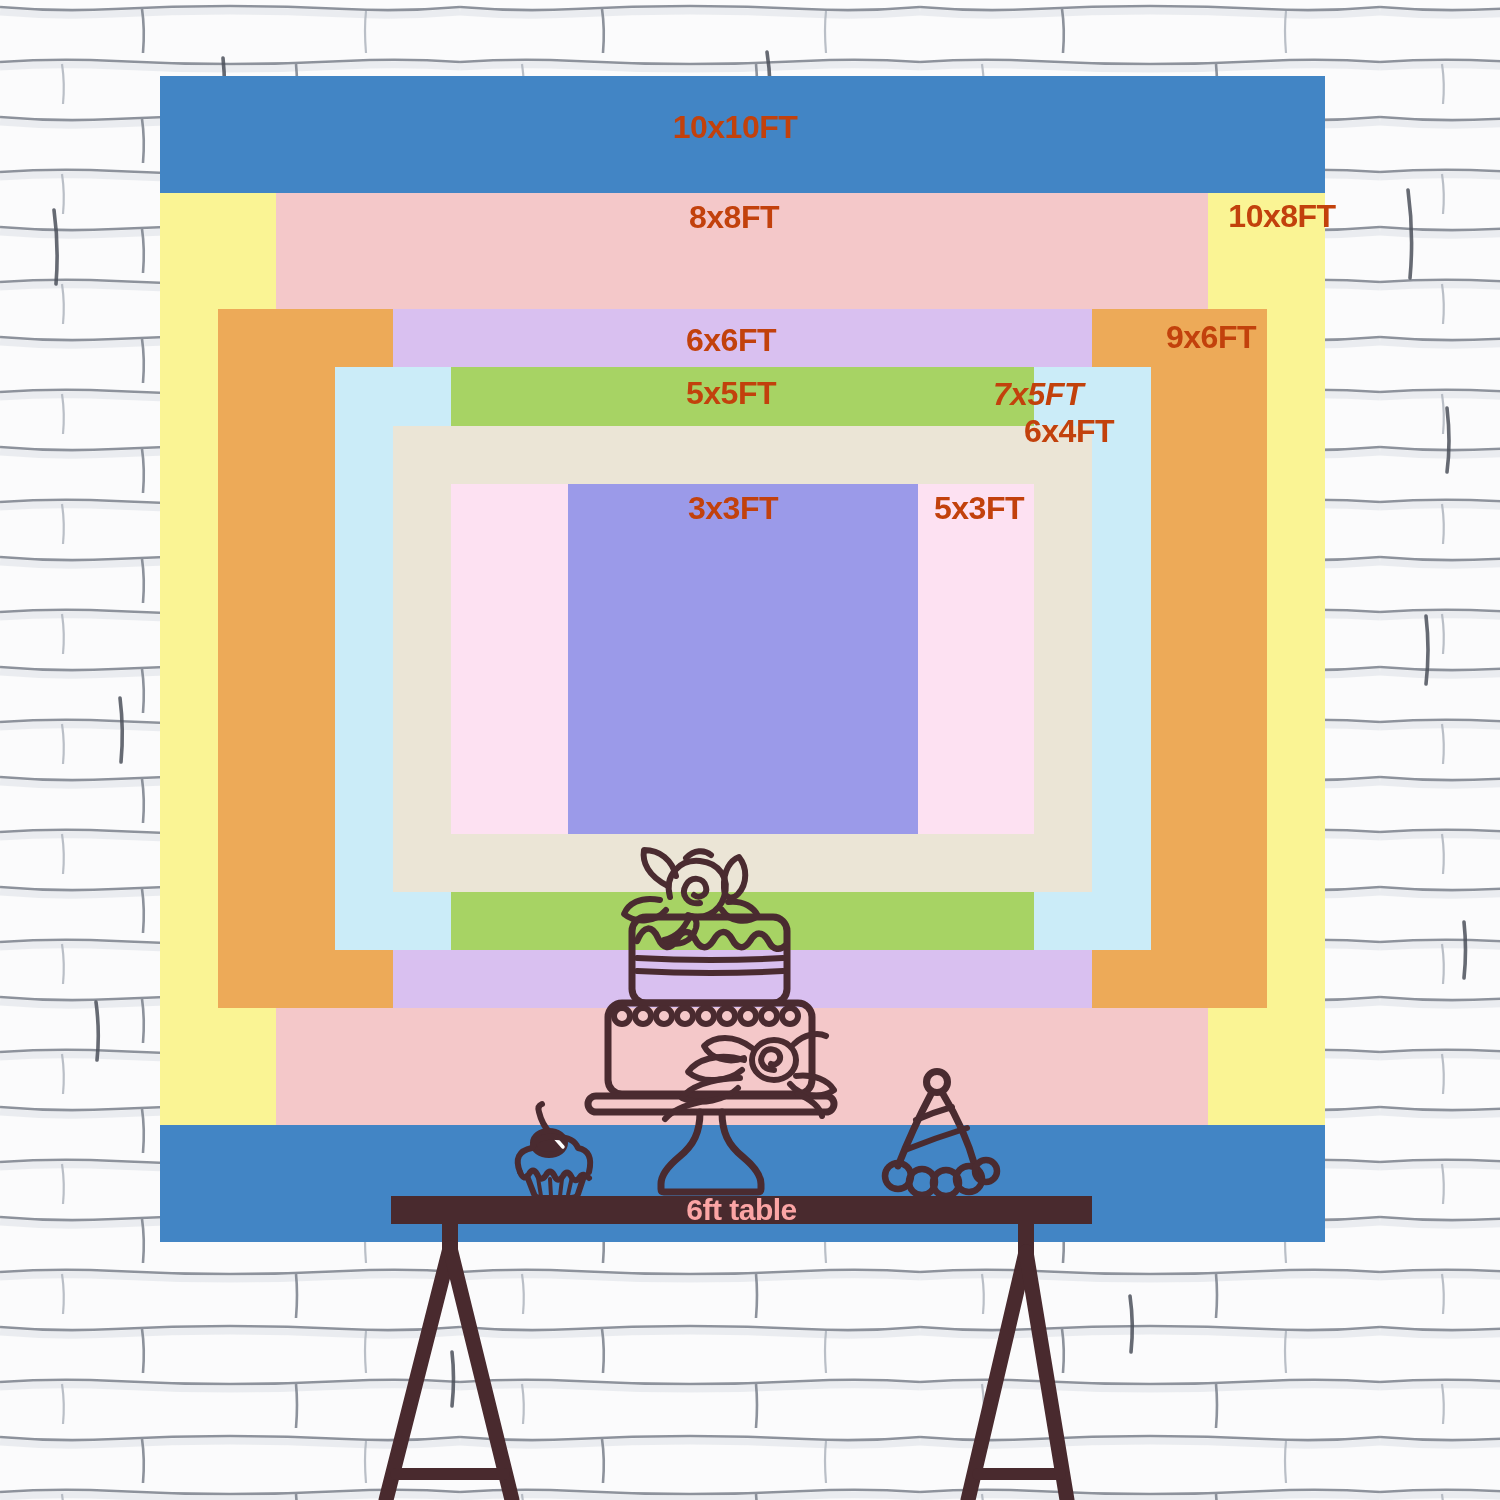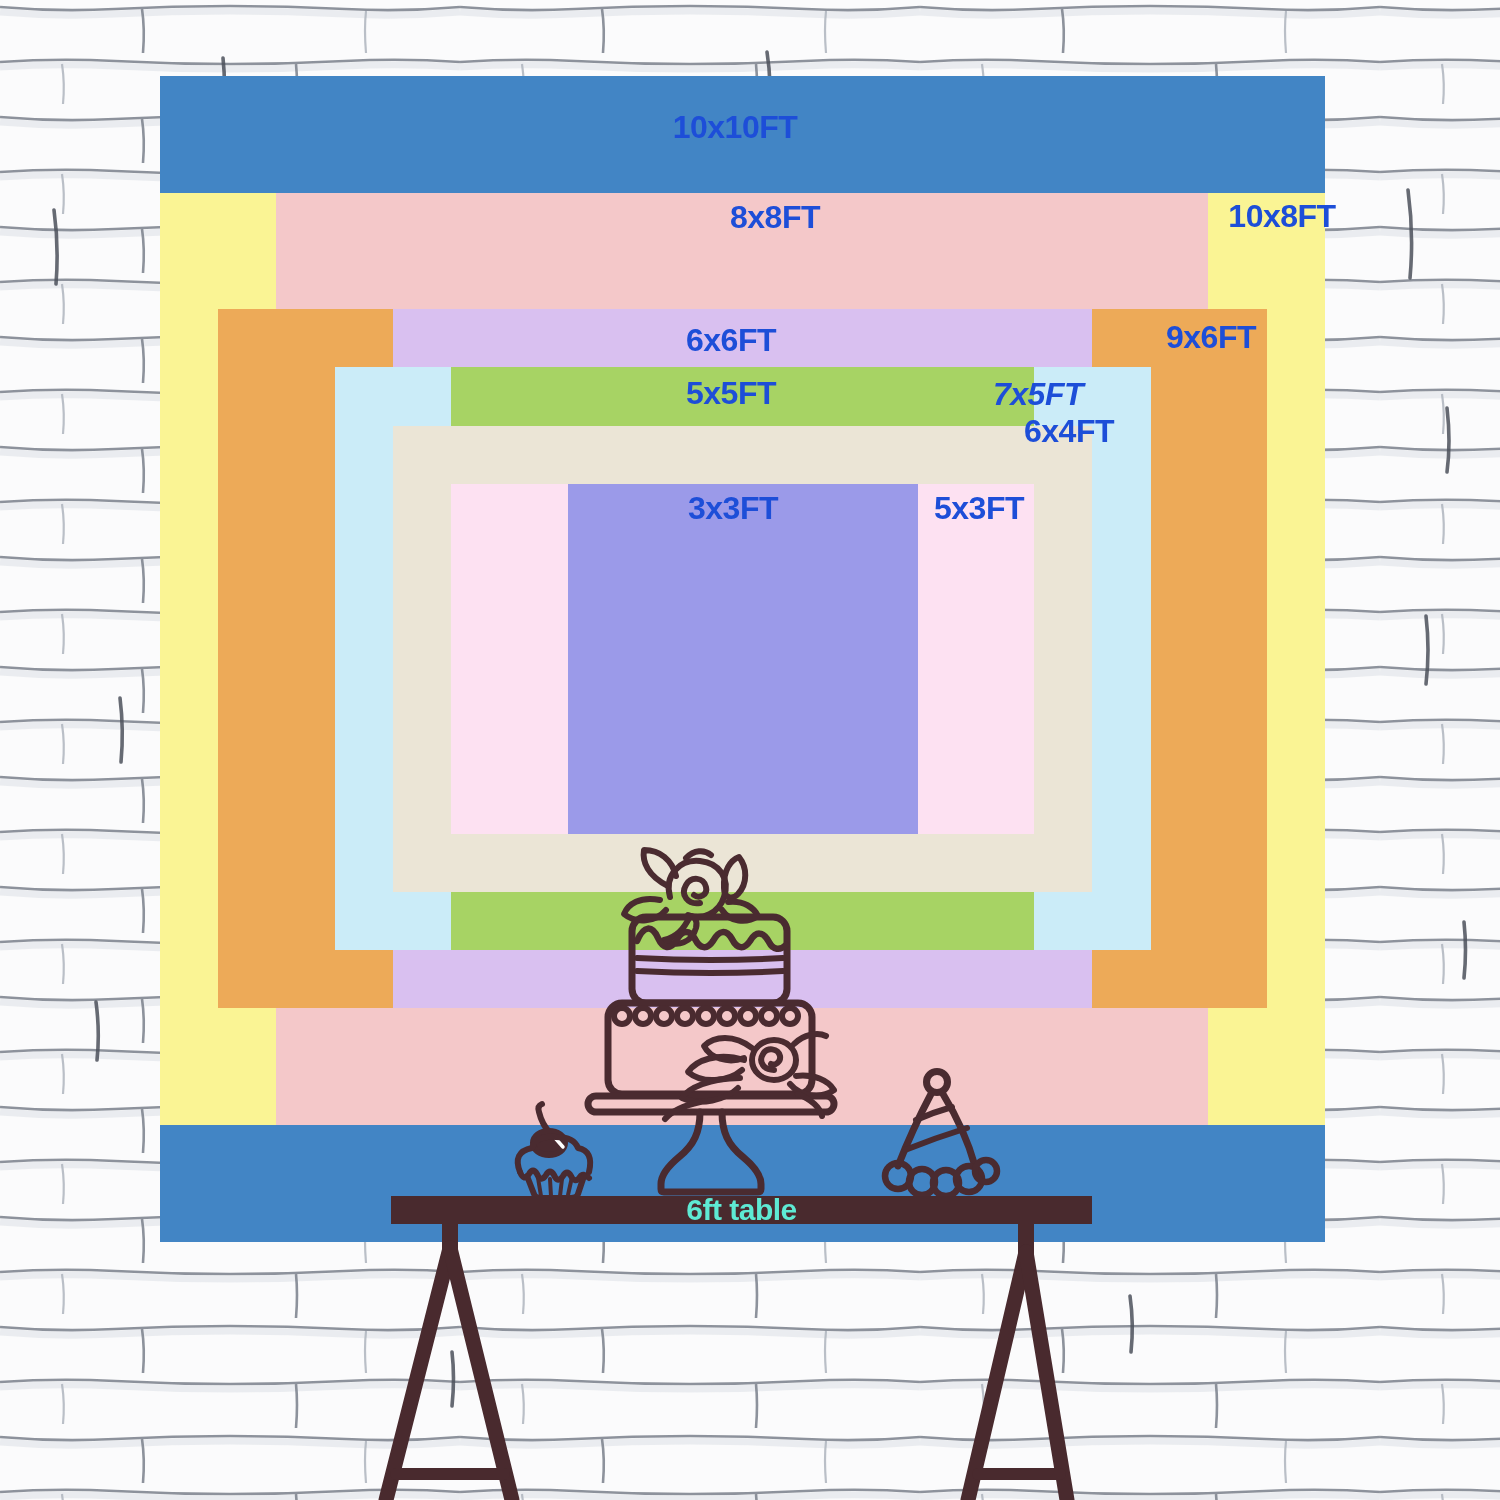--- a/index.html
+++ b/index.html
@@ -28,26 +28,26 @@
   .r5{left:335px;top:367px;width:816px;height:583px;}
   .r6{left:451px;top:367px;width:583px;height:583px;}
   .r7{left:393px;top:426px;width:699px;height:466px;}
   .r8{left:451px;top:484px;width:583px;height:350px;}
   .r9{left:568px;top:484px;width:350px;height:350px;}
 
   
   .labels{position:absolute;inset:0;z-index:3;}
   .lbl{
     position:absolute;transform:translate(-50%,-50%);
-    font-weight:700;font-size:32px;letter-spacing:-0.5px;color:#1d4ed8;
+    font-weight:700;font-size:32px;letter-spacing:-0.5px;color:#c2410c;
     white-space:nowrap;
   }
   .l0{left:735px;top:127px;}
   .l1{left:1266px;top:216px;margin-left:16px;}
-  .l2{left:734px;top:217px;margin-left:41px;}
+  .l2{left:734px;top:217px;}
   .l3{left:1211px;top:337px;}
   .l4{left:731px;top:340px;}
   .l5{left:1038px;top:394px;font-style:italic;}
   .l6{left:731px;top:393px;}
   .l7{left:1039px;top:431px;margin-left:30px;}
   .l8{left:979px;top:508px;}
   .l9{left:733px;top:508px;}
 
   
   svg.art{position:absolute;left:0;top:0;z-index:4;}
@@ -205,16 +205,16 @@
       <path d="M450 1248 L512 1500" stroke-width="15"></path>
       <path d="M396 1474 h108" stroke-width="12"></path>
       <path d="M1026 1222 v36"></path>
       <path d="M1026 1252 L968 1500" stroke-width="15"></path>
       <path d="M1026 1252 L1067 1500" stroke-width="15"></path>
       <path d="M978 1474 h82" stroke-width="12"></path>
     </g>
   </svg>
 
   <div class="tablebar" style="background: rgb(73, 42, 46);">
-    <span style="color: #5eead4;">6ft table</span>
+    <span style="color: #fca5a5;">6ft table</span>
   </div>
 
 </div>
 
 </body></html>

